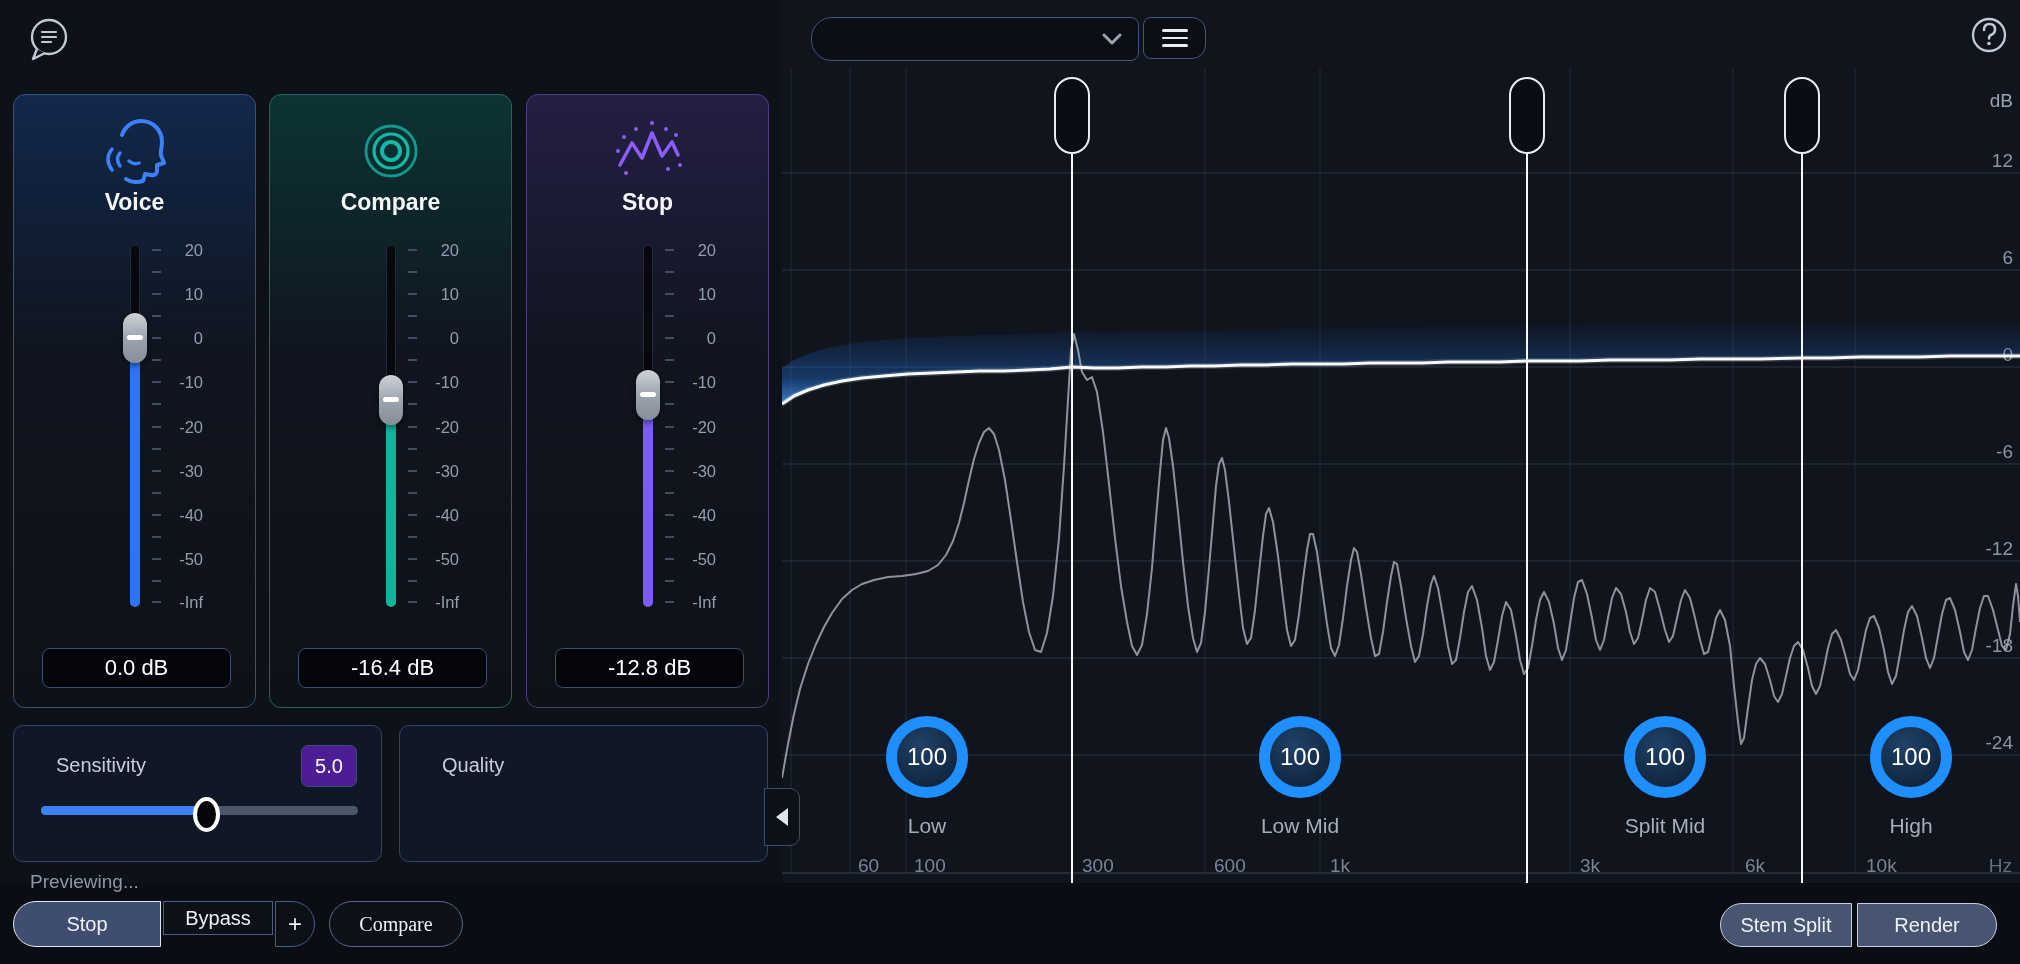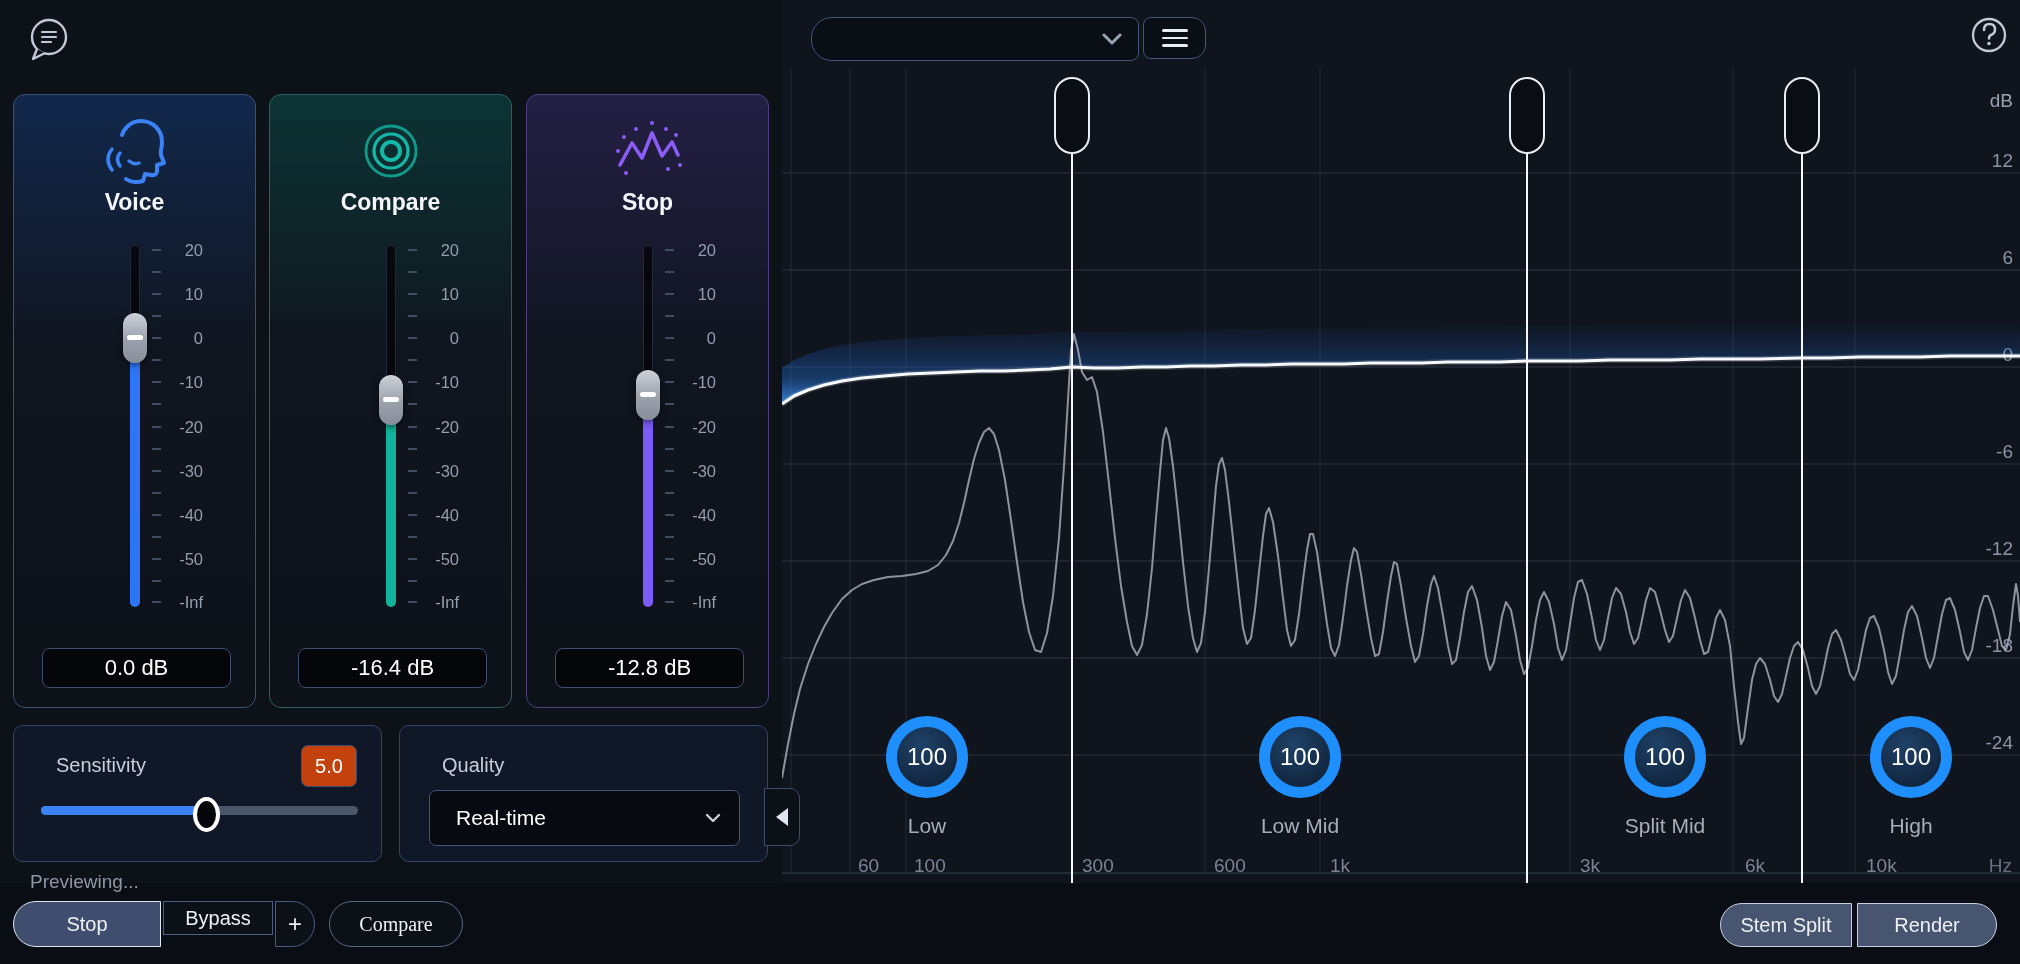--- a/index.html
+++ b/index.html
@@ -37,21 +37,21 @@
   .fader-handle::after{content:"";position:absolute;left:4px;top:22px;width:16px;height:5px;border-radius:3px;background:#fff;}
   .tick{position:absolute;left:calc(50% + 17px);width:9px;height:2px;background:#414c61;}
   .tick-label{position:absolute;right:52px;transform:translateY(-50%);font-size:16.5px;color:#939dae;}
   .value-box{position:absolute;left:28px;right:24px;top:553px;height:38px;border:1.5px solid #3e4e70;border-radius:8px;
              background:#04060a;color:#fff;font-size:22px;display:flex;align-items:center;justify-content:center;cursor:text;}
   
   .subpanel{position:absolute;top:725px;height:135px;border-radius:10px;border:1.5px solid #33436a;background:#101827;}
   #sensitivity-panel{left:13px;width:367px;} #quality-panel{left:399px;width:367px;}
   .sp-label{position:absolute;left:42px;top:28px;font-size:20px;color:#c7ced9;}
   #sensitivity-value{position:absolute;left:287px;top:19px;width:54px;height:40px;border:1.5px solid #3e4e70;border-radius:7px;
-                     background:#c2410c;color:#fff;font-size:20px;display:flex;align-items:center;justify-content:center;cursor:text;}
+                     background:#4c1d95;color:#fff;font-size:20px;display:flex;align-items:center;justify-content:center;cursor:text;}
   #sens-slider{position:absolute;left:27px;top:80px;width:317px;height:9px;border-radius:5px;background:#4b5669;cursor:pointer;}
   #sens-fill{position:absolute;left:0;top:0;height:9px;border-radius:5px;background:#3c82f6;}
   #sens-knob{position:absolute;top:-9px;width:19px;height:27px;border-radius:50%;background:#05070b;border:4px solid #fff;cursor:grab;}
   #quality-select{position:absolute;left:29px;top:64px;width:309px;height:54px;border:1.5px solid #44547c;border-radius:7px;
                   background:#070a10;color:#fff;font-size:21px;display:flex;align-items:center;cursor:pointer;}
   #quality-select .val{flex:1;padding-left:26px;}
   #quality-select svg{margin-right:18px;}
   #collapse-tab{position:absolute;left:764px;top:788px;width:34px;height:56px;background:#0c1017;border:1.5px solid #3c4c6e;
                 border-radius:0 10px 10px 0;display:flex;align-items:center;justify-content:center;cursor:pointer;}
   #collapse-tab i{display:block;width:0;height:0;border-top:9px solid transparent;border-bottom:9px solid transparent;
@@ -304,26 +304,20 @@
     <div class="sp-label">Sensitivity</div>
     <div id="sensitivity-value">5.0</div>
     <div id="sens-slider">
       <div id="sens-fill" style="width: 161.67px;"></div>
       <div id="sens-knob" style="left: 152.17px;"></div>
     </div>
   </div>
 
   <div class="subpanel" id="quality-panel">
     <div class="sp-label">Quality</div>
-    <div id="quality-select">
-      <span class="val">Real-time</span>
-      <svg width="16" height="10" viewBox="0 0 16 10">
-        <polyline points="2,2 8,8 14,2" fill="none" stroke="#c8d0dc" stroke-width="2.4" stroke-linecap="round" stroke-linejoin="round"></polyline>
-      </svg>
-    </div>
   </div>
 
   <div id="collapse-tab">
     <i></i>
   </div>
 
   <div id="footer"></div>
   <div id="status-text">Previewing...</div>
   <button class="btn" id="stop-btn">Stop</button>
   <button class="btn" id="bypass-btn">Bypass</button>

